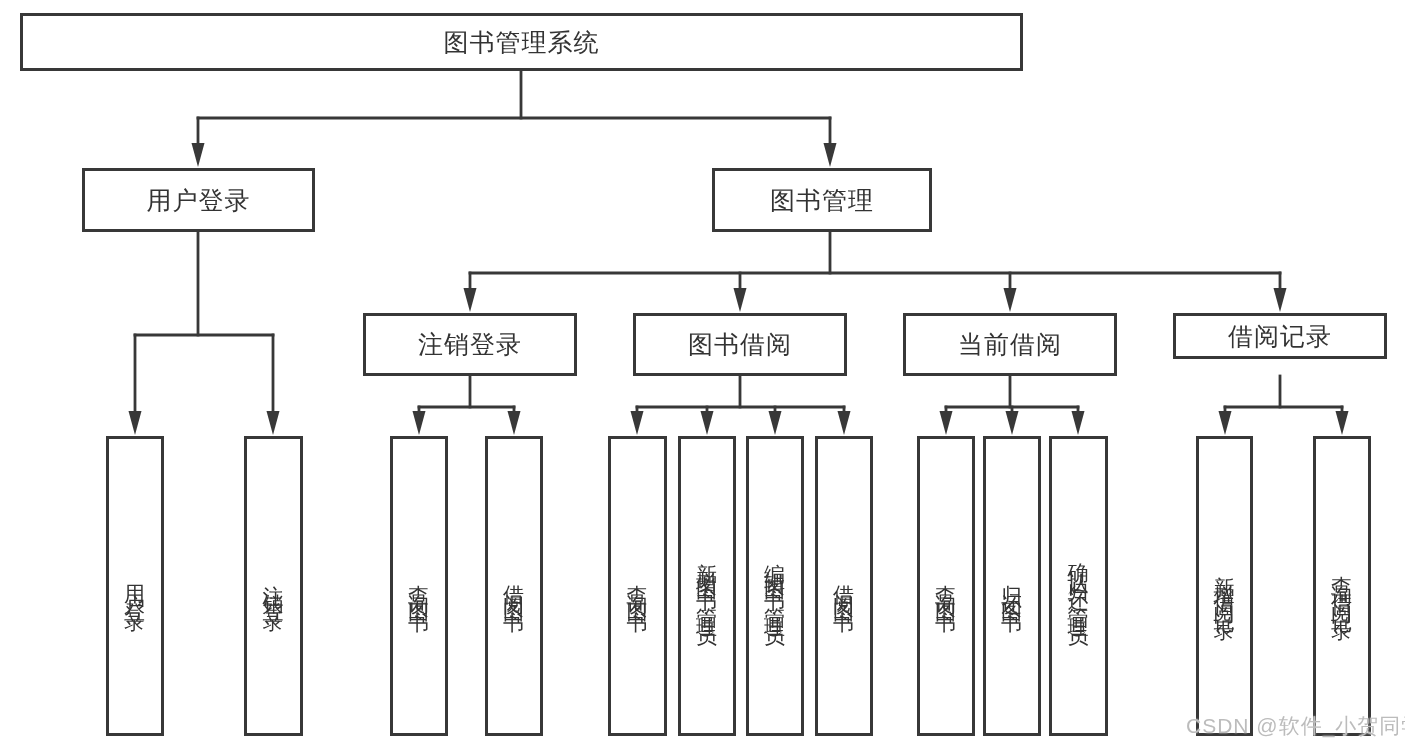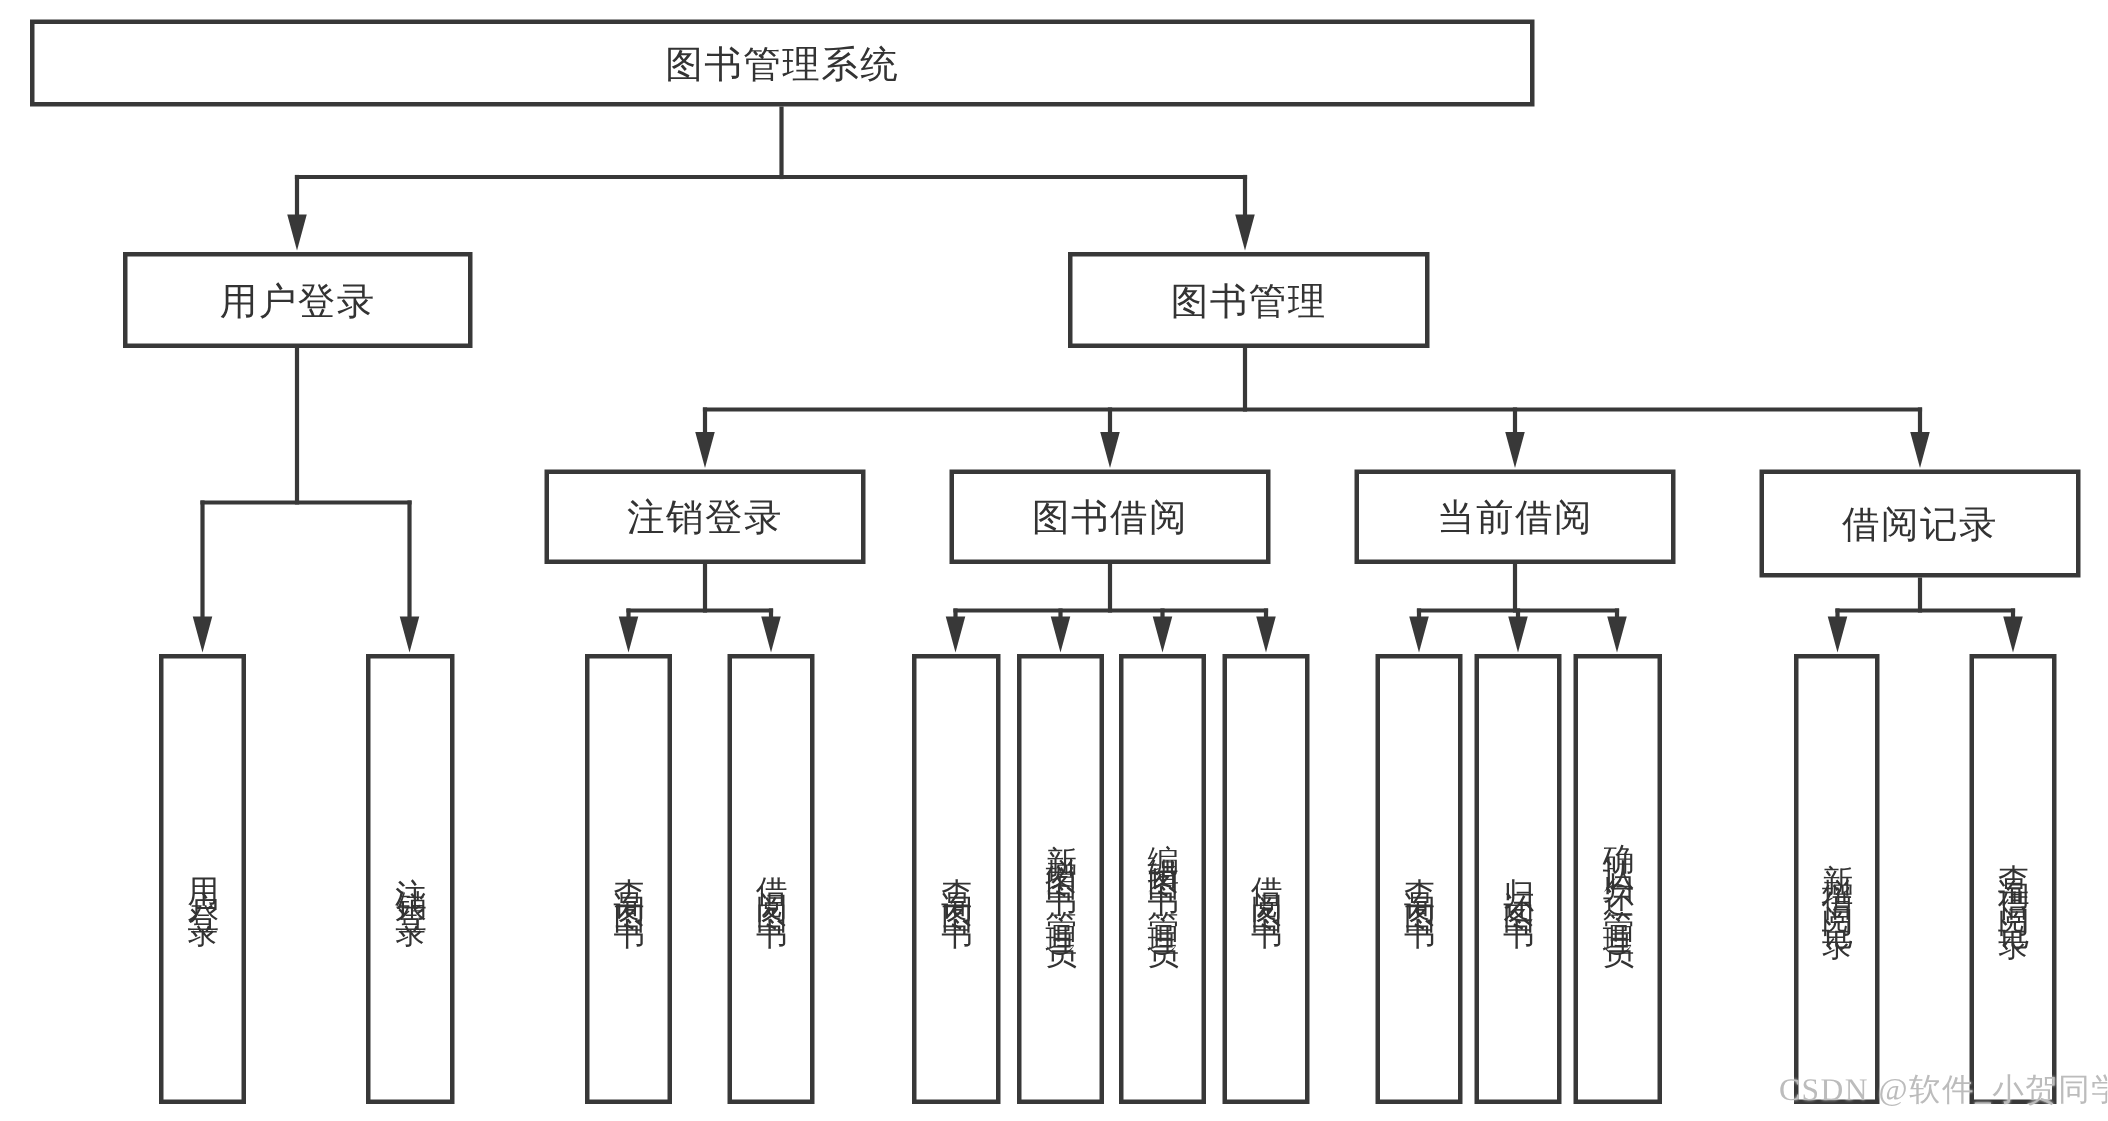--- a/index.html
+++ b/index.html
@@ -1,18 +1,18 @@
 <!DOCTYPE html>
 <html><head>
 <meta charset="utf-8">
 <style>
   html,body{margin:0;padding:0;background:#fff;}
   .canvas{
     position:relative;width:1405px;height:747px;background:#fff;
-    font-family:Liberation Serif, serif;color:#333;overflow:hidden;
+    font-family:Liberation Sans, sans-serif;color:#333;overflow:hidden;
   }
   .connectors{position:absolute;left:0;top:0;z-index:1;}
   .hbox,.vbox{
     position:absolute;background:#fff;border:3px solid #383838;
     box-sizing:border-box;display:flex;align-items:center;justify-content:center;
     z-index:2;
   }
   .hbox span{font-size:25px;letter-spacing:1px;white-space:nowrap;color:#333;}
   .vbox span{
     writing-mode:vertical-rl;text-orientation:mixed;
@@ -84,34 +84,34 @@
       <polygon points="1335.5,411 1348.5,411 1342,435" fill="#383838"></polygon>
     </svg>
 
   <div class="hbox" style="left:20px;top:13px;width:1003px;height:58px">
     <span>图书管理系统</span>
   </div>
 
   <div class="hbox" style="left:82px;top:168px;width:233px;height:64px">
     <span>用户登录</span>
   </div>
-  <div class="hbox" style="left:712px;top:168px;width:241px;height:64px">
+  <div class="hbox" style="left:712px;top:168px;width:220px;height:64px">
     <span>图书管理</span>
   </div>
 
   <div class="hbox" style="left:363px;top:313px;width:214px;height:63px">
     <span>注销登录</span>
   </div>
   <div class="hbox" style="left:633px;top:313px;width:214px;height:63px">
     <span>图书借阅</span>
   </div>
   <div class="hbox" style="left:903px;top:313px;width:214px;height:63px">
     <span>当前借阅</span>
   </div>
-  <div class="hbox" style="left:1173px;top:313px;width:214px;height:72px">
+  <div class="hbox" style="left:1173px;top:313px;width:214px;height:46px">
     <span>借阅记录</span>
   </div>
 
   <div class="vbox" style="left:106px;top:436px;width:58px;height:300px">
     <span>用户登录</span>
   </div>
   <div class="vbox" style="left:244px;top:436px;width:59px;height:300px">
     <span>注销登录</span>
   </div>
 

